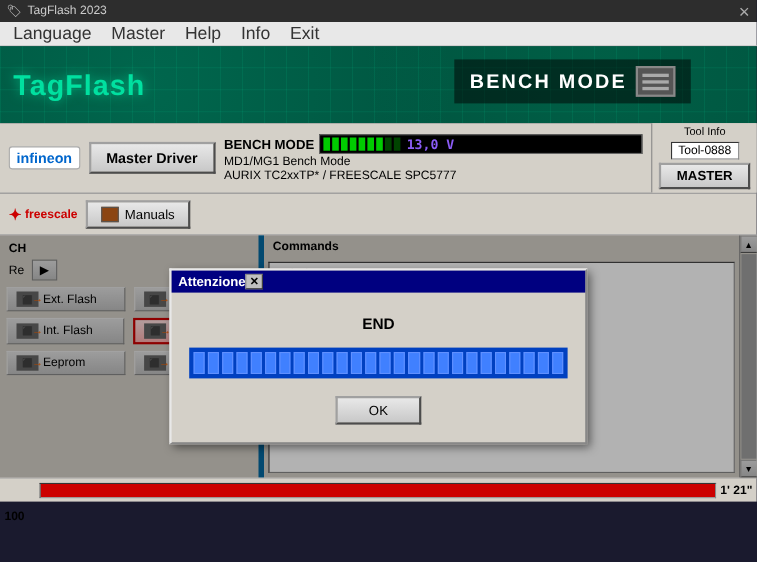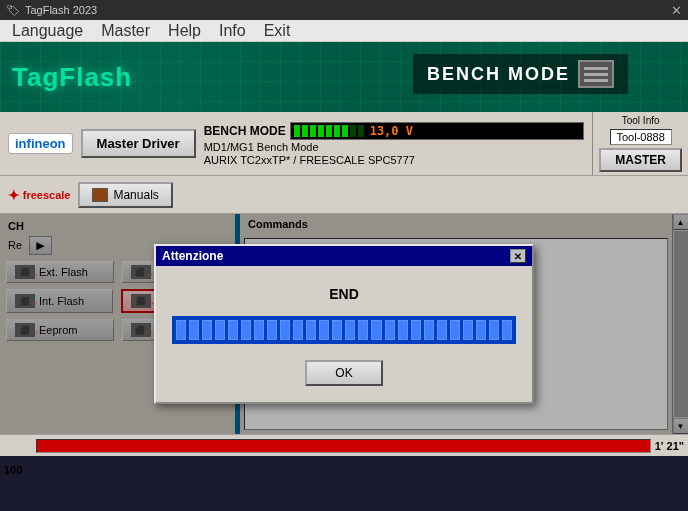--- a/index.html
+++ b/index.html
@@ -327,21 +327,21 @@
       border-left-color: #e8e8e8;
       width: 380px;
       box-shadow: 3px 3px 8px rgba(0,0,0,0.5);
     }
     .modal-titlebar {
       background: #000080;
       color: #fff;
       padding: 3px 6px;
       display: flex;
       align-items: center;
-      justify-content: space-between;
+      justify-content: flex-start;
       font-size: 12px;
       font-weight: bold;
     }
     .modal-close-btn {
       background: #c0c0c0;
       border: 1px outset #888;
       width: 16px;
       height: 14px;
       font-size: 10px;
       cursor: pointer;
@@ -462,21 +462,21 @@
             <div class="voltage-bar-seg"></div>
             <div class="voltage-bar-seg"></div>
             <div class="voltage-bar-seg"></div>
             <div class="voltage-bar-seg"></div>
             <div class="voltage-bar-seg"></div>
             <div class="voltage-bar-seg"></div>
             <div class="voltage-bar-seg"></div>
             <div class="voltage-bar-seg empty"></div>
             <div class="voltage-bar-seg empty"></div>
           </div>
-          <span style="color:#f97316; font-family:monospace; font-size:12px; font-weight:bold; margin-left:4px;">13,0 V</span>
+          <span style="color:#8b5cf6; font-family:monospace; font-size:12px; font-weight:bold; margin-left:4px;">13,0 V</span>
         </div>
       </div>
       <div style="font-size:11px; color:#000;">MD1/MG1 Bench Mode</div>
       <div style="font-size:11px; color:#000;">AURIX TC2xxTP* / FREESCALE SPC5777</div>
     </div>
   </div>
 
   <div style="background:#d4d0c8; border-left:1px solid #888; padding:3px 6px; display:flex; flex-direction:column; align-items:center; gap:3px; min-width:70px; justify-content:center;">
     <span style="font-size:10px; color:#000;">Tool Info</span>
     <div style="background:#fff; border:1px inset #888; padding:1px 6px; font-size:11px; color:#000;">Tool-0888</div>

